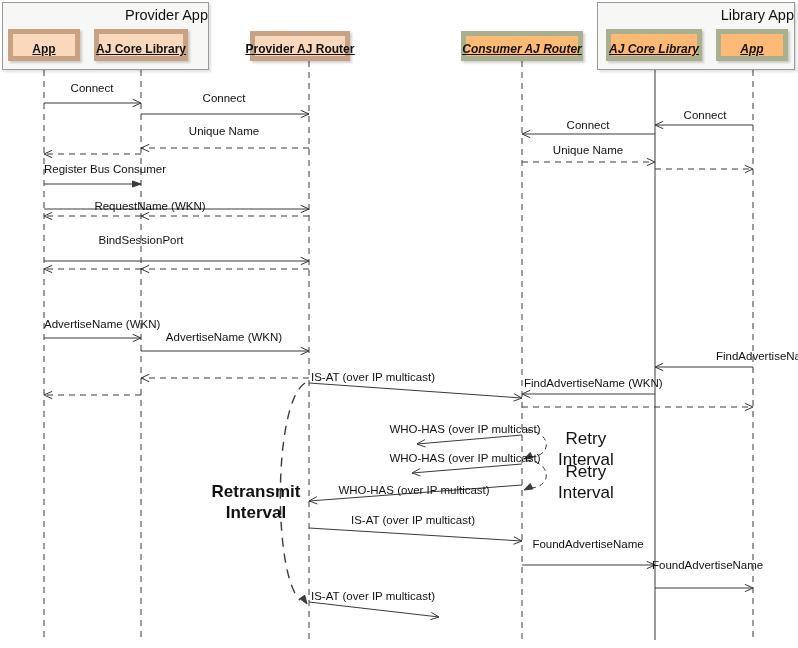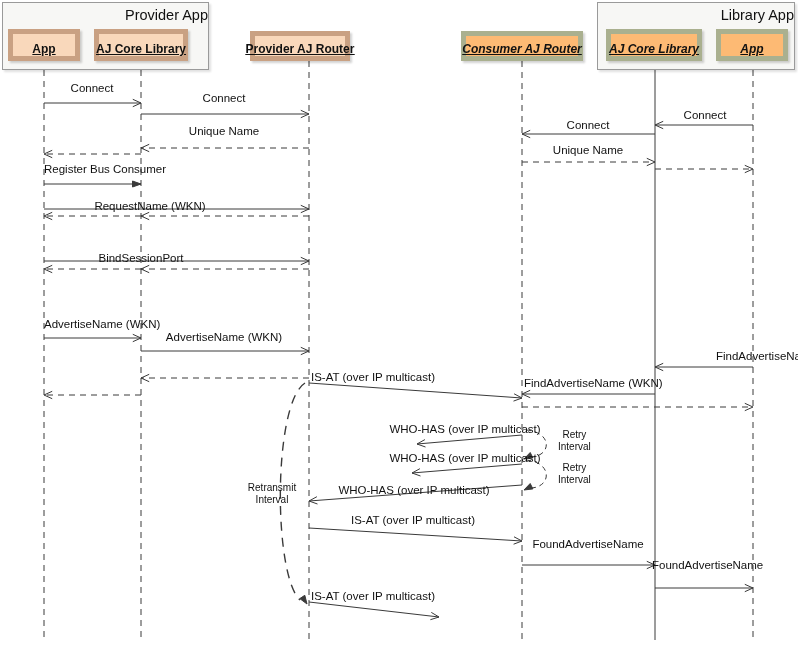--- a/index.html
+++ b/index.html
@@ -13,21 +13,21 @@
 
   .lb{position:absolute;box-sizing:border-box;border:5px solid #a21caf;
       box-shadow:2px 2px 2px rgba(0,0,0,.18);
       display:flex;align-items:flex-end;justify-content:center;}
   .lb span{font-size:12px;font-weight:bold;text-decoration:underline;color:#111;white-space:nowrap;}
   .lb.orange{background:#f9d8bb;border-color:#c9a183;}
   .lb.green{background:#fdba74;border-color:#aab08f;font-style:italic;}
 
   .msg{position:absolute;font-size:11.5px;color:#111;white-space:nowrap;line-height:1.05;}
   .msg.ctr{transform:translateX(-50%);}
-  .note{position:absolute;font-size:10px;color:#111;white-space:nowrap;text-align:center;line-height:1.22;}
+  .note{position:absolute;font-size:17px;color:#111;white-space:nowrap;text-align:center;line-height:1.22;}
 </style>
 </head>
 <body>
 
 <div id="canvas">
   <svg id="svg-layer" xmlns="http://www.w3.org/2000/svg" viewBox="0 0 798 648">
       <line x1="44" y1="70" x2="44" y2="640" stroke="#3a3a3a" stroke-width="1" stroke-dasharray="6,5"></line>
       <line x1="141" y1="70" x2="141" y2="640" stroke="#3a3a3a" stroke-width="1" stroke-dasharray="6,5"></line>
       <line x1="309" y1="61" x2="309" y2="640" stroke="#3a3a3a" stroke-width="1" stroke-dasharray="6,5"></line>
       <line x1="522" y1="61" x2="522" y2="640" stroke="#3a3a3a" stroke-width="1" stroke-dasharray="6,5"></line>
@@ -123,21 +123,21 @@
         <span>AJ Core Library</span>
       </div>
       <div class="lb green" style="left: 716px; top: 29px; width: 72px; height: 32px;">
         <span>App</span>
       </div>
       <div class="msg ctr" style="left: 92px; top: 82px;">Connect</div>
       <div class="msg ctr" style="left: 224px; top: 92px;">Connect</div>
       <div class="msg ctr" style="left: 224px; top: 125px;">Unique Name</div>
       <div class="msg" style="left: 44px; top: 163px;">Register Bus Consumer</div>
       <div class="msg ctr" style="left: 141px; top: 200px; margin-left: 9px;">RequestName (WKN)</div>
-      <div class="msg ctr" style="left: 141px; top: 252px;">BindSessionPort</div>
+      <div class="msg ctr" style="left: 141px; top: 234px;">BindSessionPort</div>
       <div class="msg" style="left: 44px; top: 318px;">AdvertiseName (WKN)</div>
       <div class="msg ctr" style="left: 224px; top: 331px;">AdvertiseName (WKN)</div>
       <div class="msg ctr" style="left: 705px; top: 109px;">Connect</div>
       <div class="msg ctr" style="left: 588px; top: 119px;">Connect</div>
       <div class="msg ctr" style="left: 588px; top: 144px;">Unique Name</div>
       <div class="msg" style="left: 716px; top: 350px;">FindAdvertiseName (WKN)</div>
       <div class="msg" style="left: 524px; top: 377px;">FindAdvertiseName (WKN)</div>
       <div class="msg" style="left: 311px; top: 371px;">IS-AT (over IP multicast)</div>
       <div class="msg ctr" style="left: 465px; top: 423px;">WHO-HAS (over IP multicast)</div>
       <div class="msg ctr" style="left: 465px; top: 452px;">WHO-HAS (over IP multicast)</div>
@@ -147,18 +147,18 @@
       <div class="msg" style="left: 652px; top: 559px;">FoundAdvertiseName</div>
       <div class="msg" style="left: 311px; top: 590px;">IS-AT (over IP multicast)</div>
       <div class="note" style="left: 558px; top: 429px;">
         <div>Retry</div>
         <div>Interval</div>
       </div>
       <div class="note" style="left: 558px; top: 462px;">
         <div>Retry</div>
         <div>Interval</div>
       </div>
-      <div class="note" style="left: 272px; top: 482px; transform: translateX(-50%);">
+      <div class="note" style="left: 256px; top: 482px; transform: translateX(-50%); font-weight: bold;">
         <div>Retransmit</div>
         <div>Interval</div>
       </div>
     </div>
 </div>
 
 </body></html>

